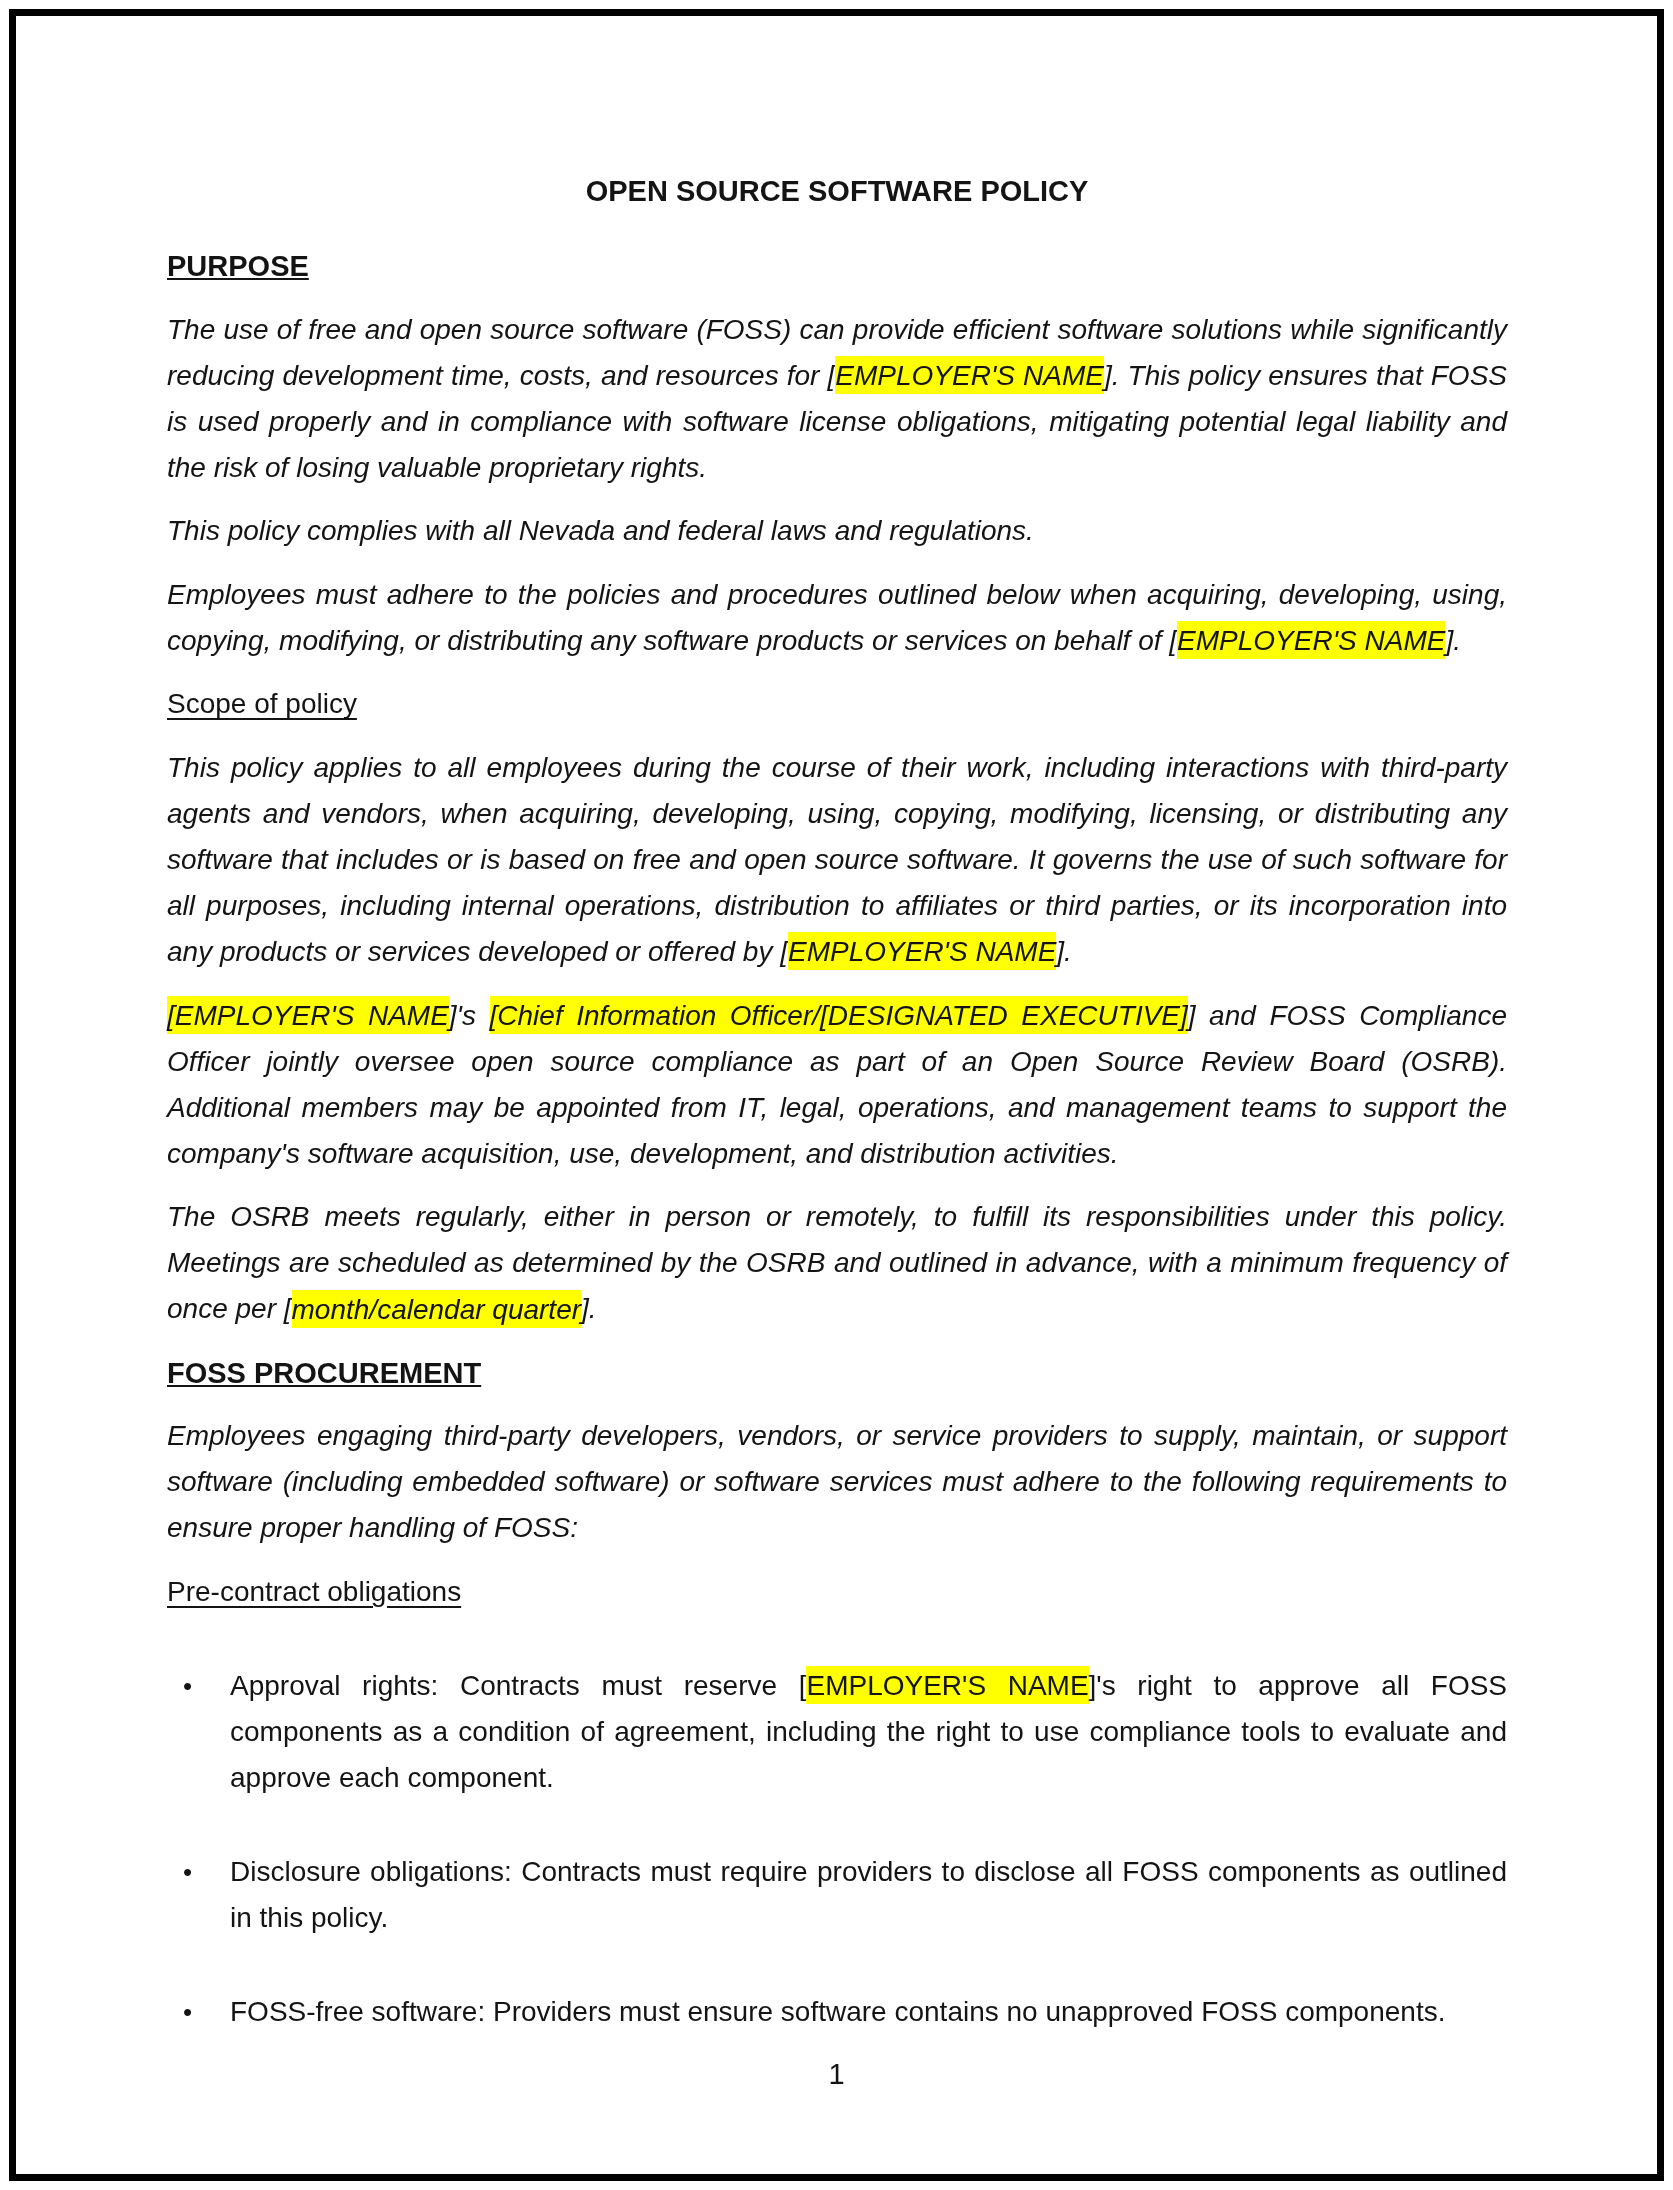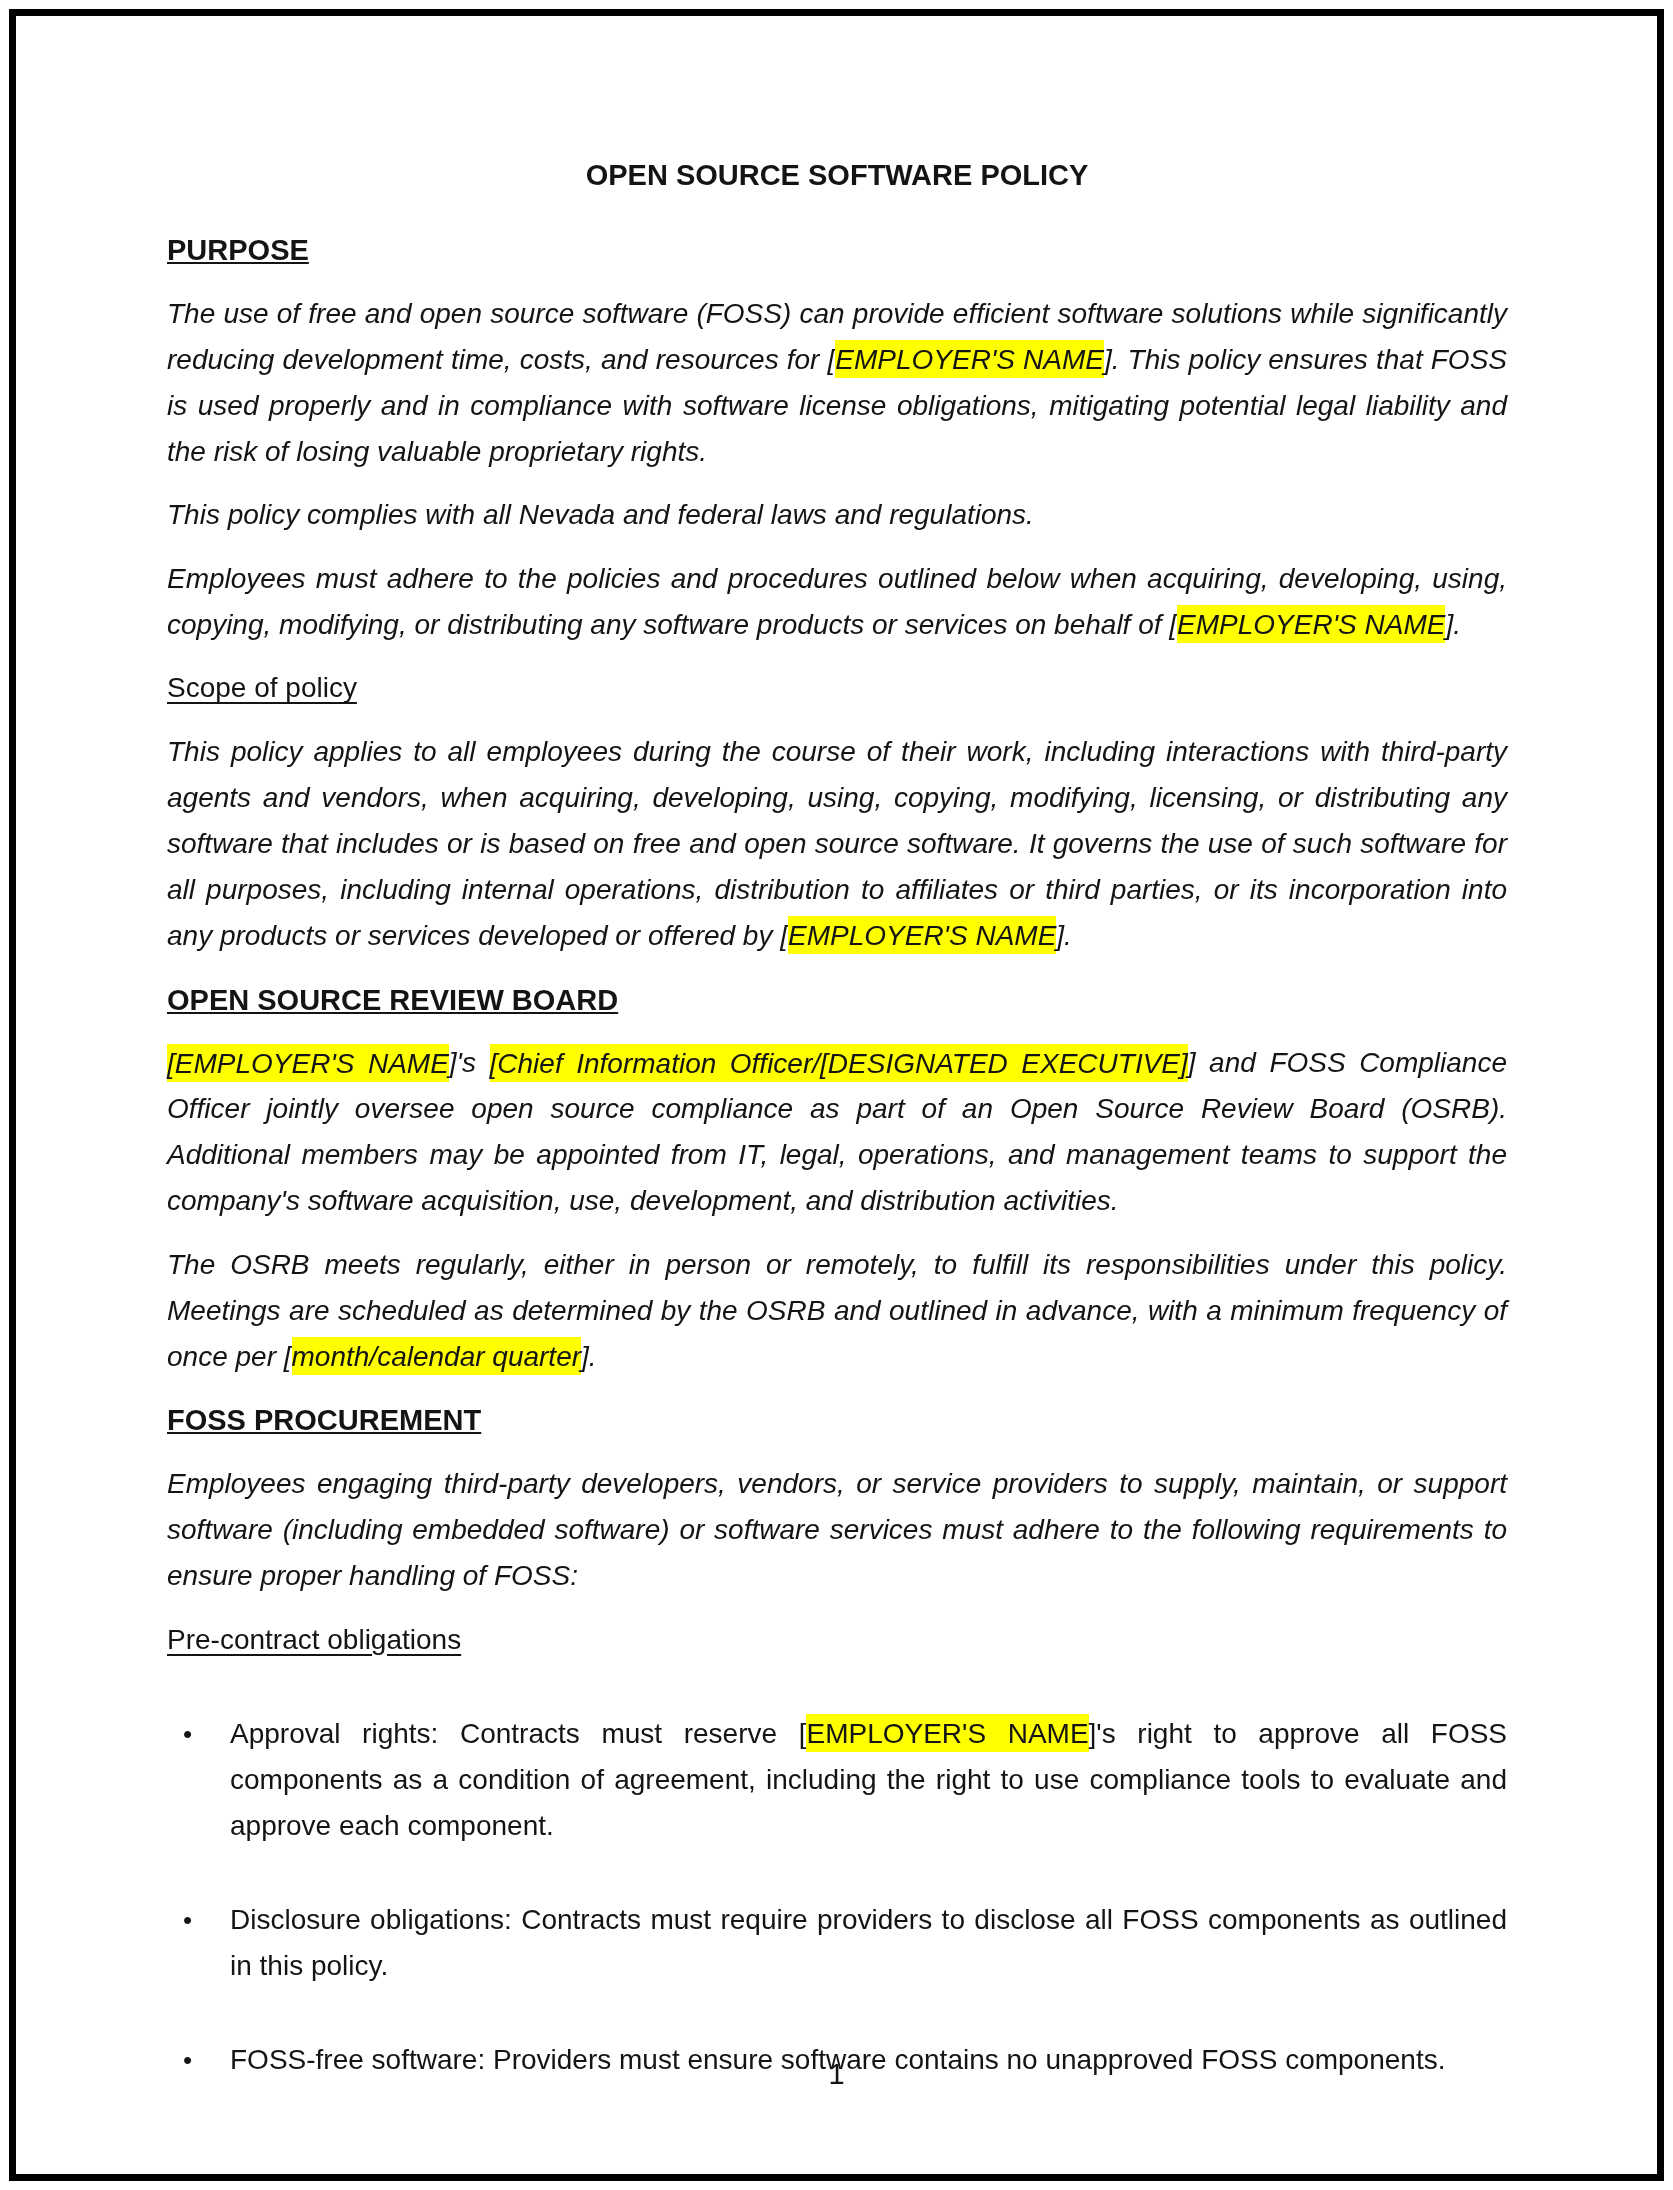--- a/index.html
+++ b/index.html
@@ -18,21 +18,21 @@
   .frame {
     position: absolute;
     top: 8.8px; left: 8.8px; right: 8.8px; bottom: 8.8px;
     border: 7px solid #000000;
     pointer-events: none;
   }
   .content {
     position: absolute;
     left: 167px;
     width: 1340px;
-    top: 156px;
+    top: 172px;
   }
   .title {
     font-size: 29px;
     line-height: 39px;
     font-weight: bold;
     text-align: center;
     margin: 0 0 32px 0;
   }
   .h1 {
     font-size: 29px;
@@ -107,21 +107,20 @@
   <p class="body"><span>The use of free and open source software (FOSS) can provide efficient software solutions while significantly reducing development time, costs, and resources for [</span><span class="hl">EMPLOYER'S NAME</span><span>]. This policy ensures that FOSS is used properly and in compliance with software license obligations, mitigating potential legal liability and the risk of losing valuable proprietary rights.</span></p>
 
   <p class="body">This policy complies with all Nevada and federal laws and regulations.</p>
 
   <p class="body"><span>Employees must adhere to the policies and procedures outlined below when acquiring, developing, using, copying, modifying, or distributing any software products or services on behalf of [</span><span class="hl">EMPLOYER'S NAME</span><span>].</span></p>
 
   <div class="h2">Scope of policy</div>
 
   <p class="body"><span>This policy applies to all employees during the course of their work, including interactions with third-party agents and vendors, when acquiring, developing, using, copying, modifying, licensing, or distributing any software that includes or is based on free and open source software. It governs the use of such software for all purposes, including internal operations, distribution to affiliates or third parties, or its incorporation into any products or services developed or offered by [</span><span class="hl">EMPLOYER'S NAME</span><span>].</span></p>
 
-  <div class="h1">OPEN SOURCE REVIEW BOARD</div>
 
   <p class="body"><span class="hl">[EMPLOYER'S NAME</span><span>]'s </span><span class="hl">[Chief Information Officer/[DESIGNATED EXECUTIVE]</span><span>] and FOSS Compliance Officer jointly oversee open source compliance as part of an Open Source Review Board (OSRB). Additional members may be appointed from IT, legal, operations, and management teams to support the company's software acquisition, use, development, and distribution activities.</span></p>
 
   <p class="body"><span>The OSRB meets regularly, either in person or remotely, to fulfill its responsibilities under this policy. Meetings are scheduled as determined by the OSRB and outlined in advance, with a minimum frequency of once per [</span><span class="hl">month/calendar quarter</span><span>].</span></p>
 
   <div class="h1">FOSS PROCUREMENT</div>
 
   <p class="body">Employees engaging third-party developers, vendors, or service providers to supply, maintain, or support software (including embedded software) or software services must adhere to the following requirements to ensure proper handling of FOSS:</p>
 
   <div class="h2">Pre-contract obligations</div>

